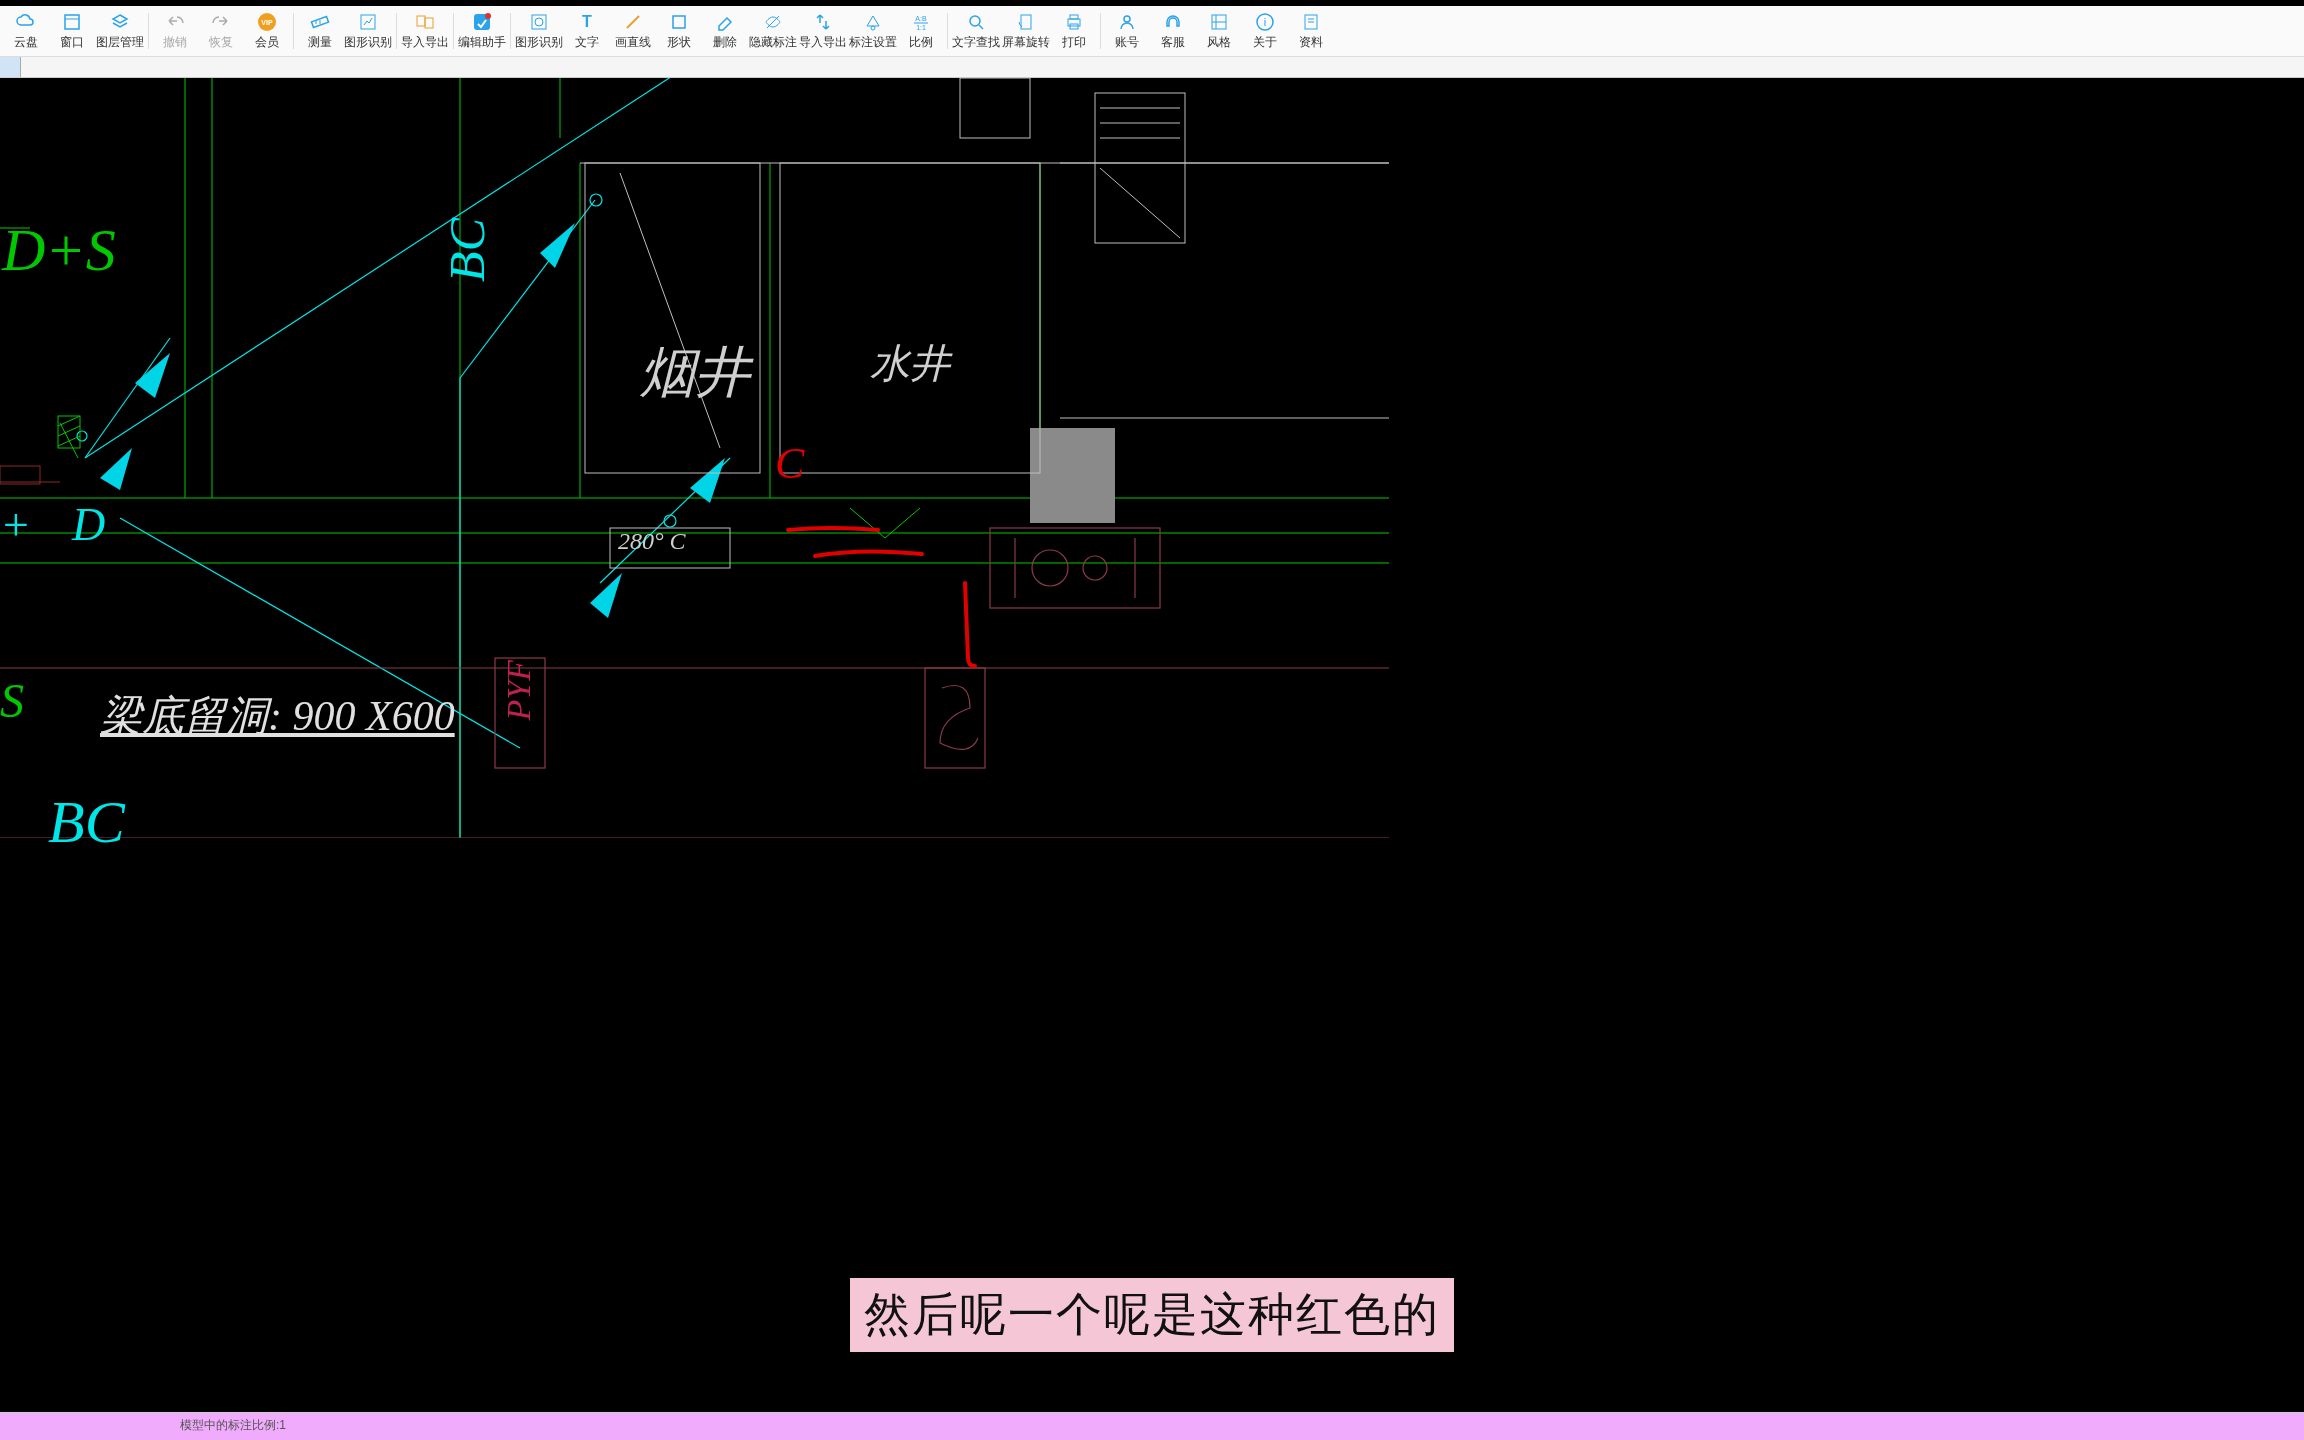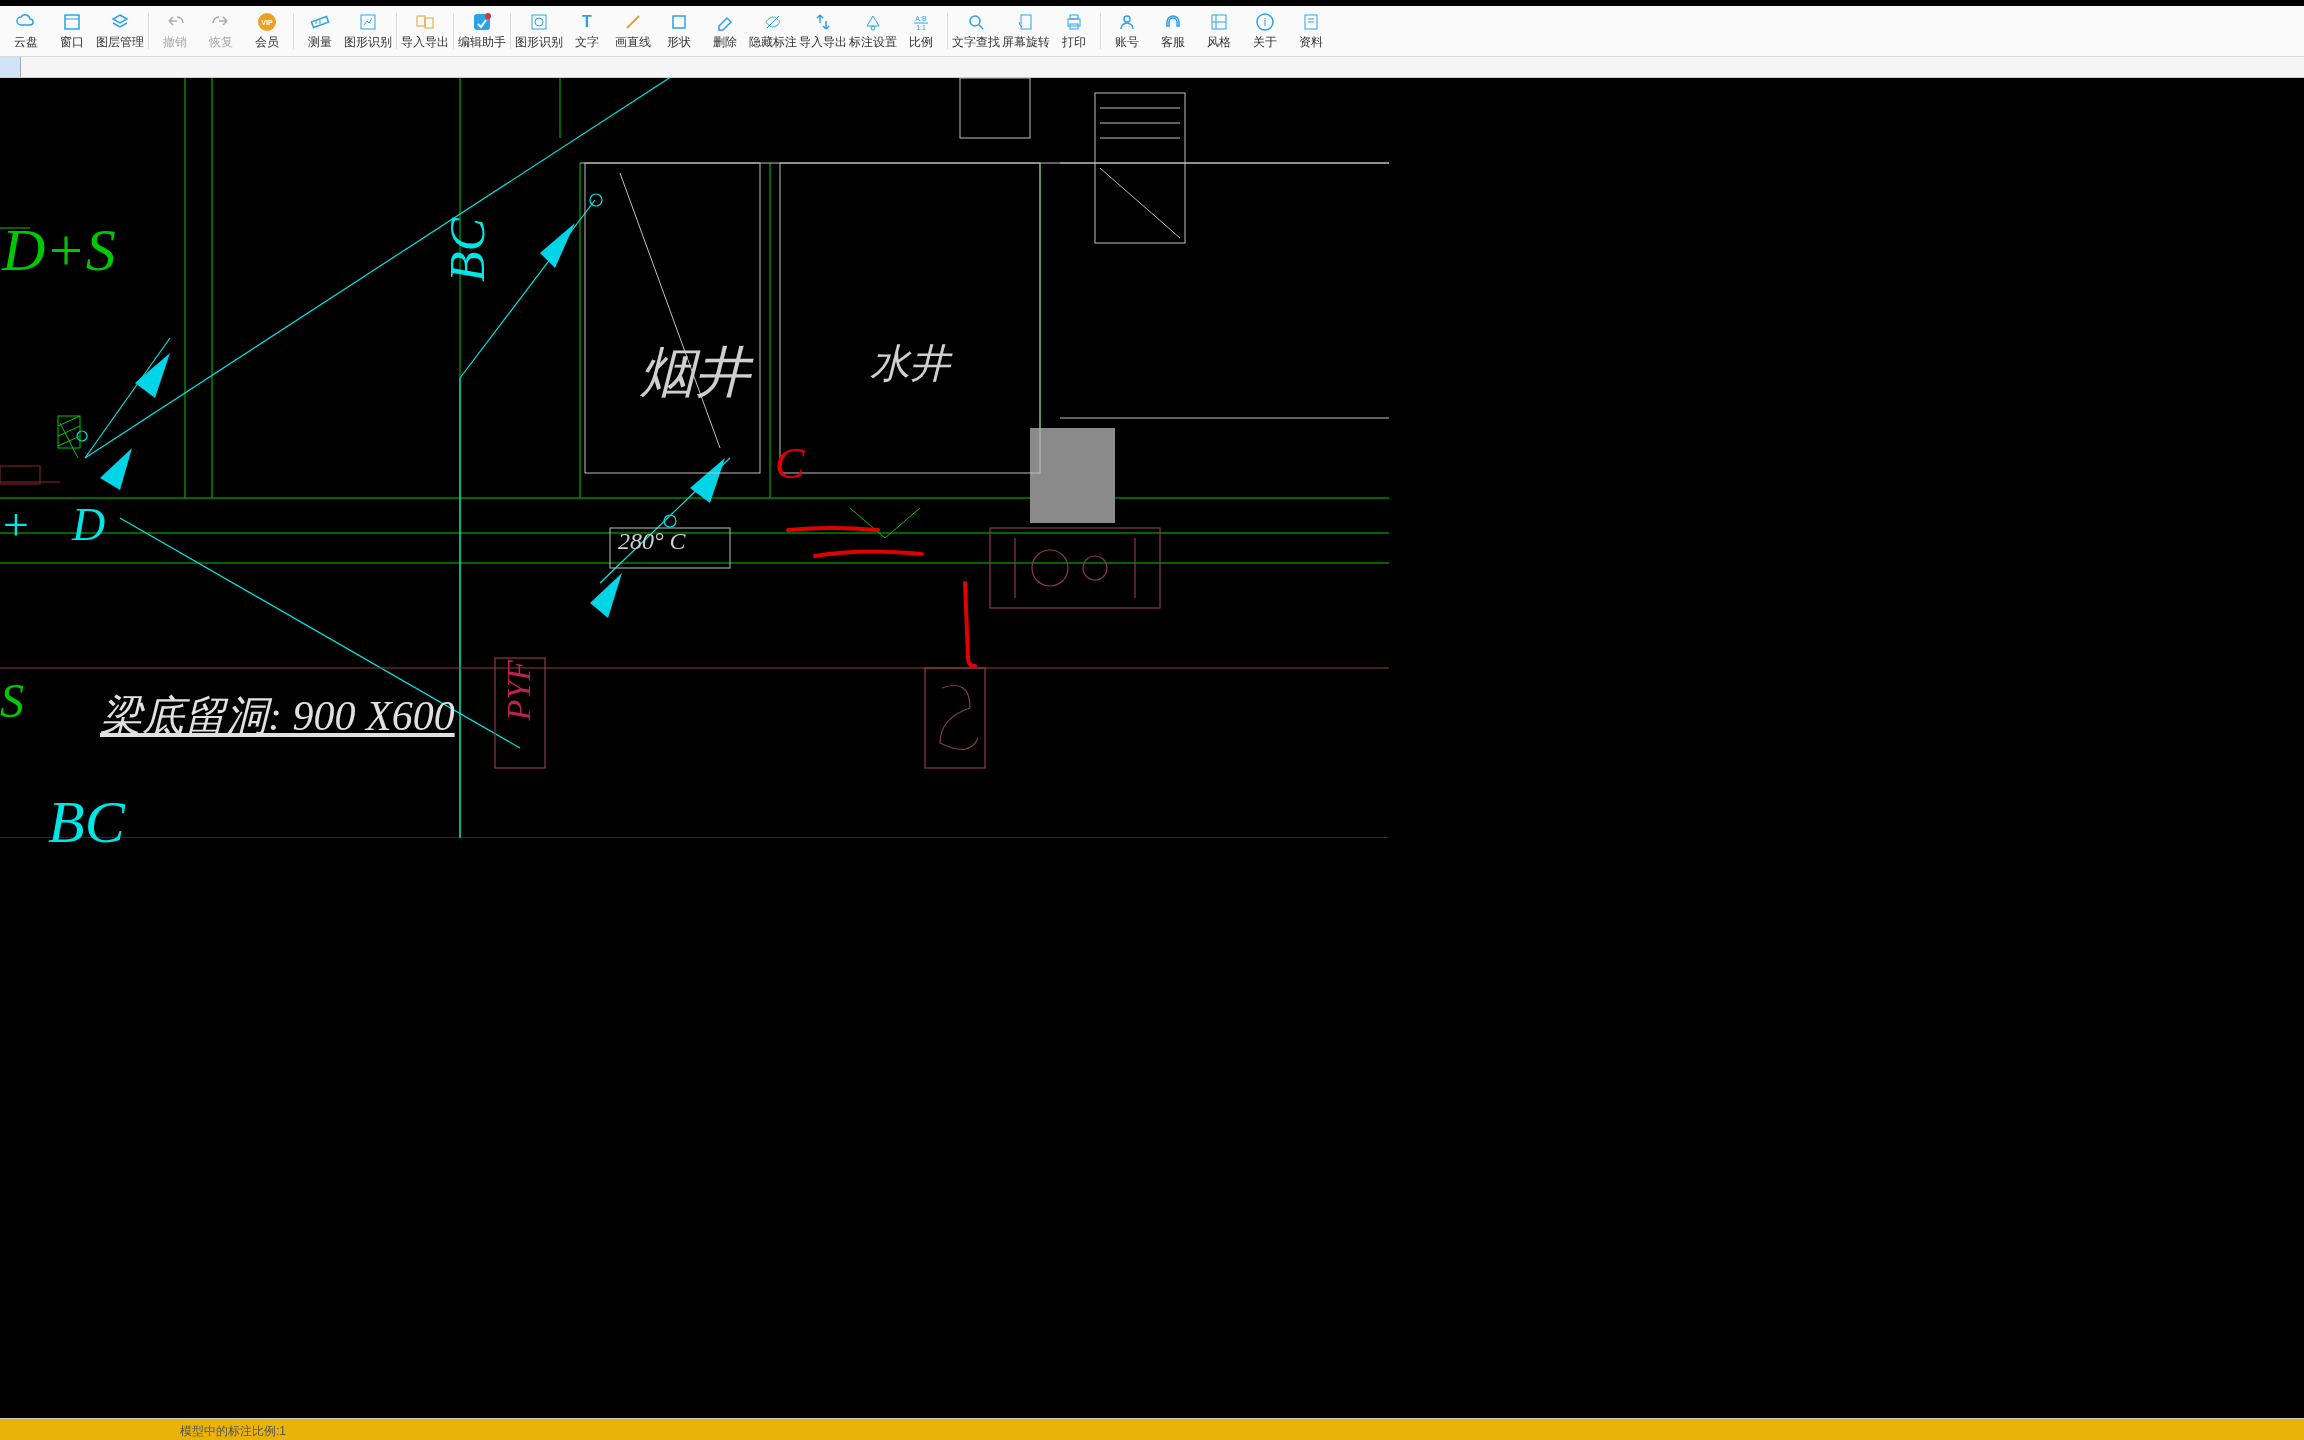--- a/index.html
+++ b/index.html
@@ -82,22 +82,22 @@
   color: #111;
   font-size: 46px;
   padding: 6px 14px;
   font-weight: 500;
   letter-spacing: 2px;
 }
 
 .statusbar {
   position: absolute;
   left: 0; right: 0; bottom: 0;
-  height: 22px;
-  background: #eab308;
+  height: 28px;
+  background: #f0abfc;
   border-top: 1px solid #ccc;
   font-size: 12px;
   color: #555;
   padding: 4px 180px;
 }
 
 
 .cad-text {
   position: absolute;
   font-family: "KaiTi","STKaiti",serif;
@@ -467,17 +467,18 @@
   <div class="cad-text" style="left:870px; top:258px; font-size:40px; color:#cfcfcf;">水井</div>
   <div class="cad-text" style="left:618px; top:450px; font-size:24px; color:#cfcfcf;">280°  C</div>
   <div class="cad-text magenta" style="left:500px; top:582px; font-size:34px; writing-mode:vertical-rl; transform:rotate(180deg);">PYF</div>
   <div class="cad-text" style="left:100px; top:610px; font-size:42px; color:#e0e0e0;text-decoration:underline;">梁底留洞: 900  X600</div>
   <div class="cad-text cyan" style="left:48px; top:710px; font-size:60px;">BC</div>
   <div class="cad-text cyan" style="left:72px; top:420px; font-size:46px;">D</div>
   <div class="cad-text cyan" style="left:0px; top:420px; font-size:46px;">+</div>
   <div class="cad-text red" style="left:775px; top:360px; font-size:44px;">C</div>
   <div class="cad-text green" style="left:0px; top:595px; font-size:48px;">S</div>
 
+  <div class="subtitle">然后呢一个呢是这种红色的</div>
 </div>
 
 <div class="statusbar">
   <span>模型中的标注比例:1</span>
 </div>
 
 </body></html>

